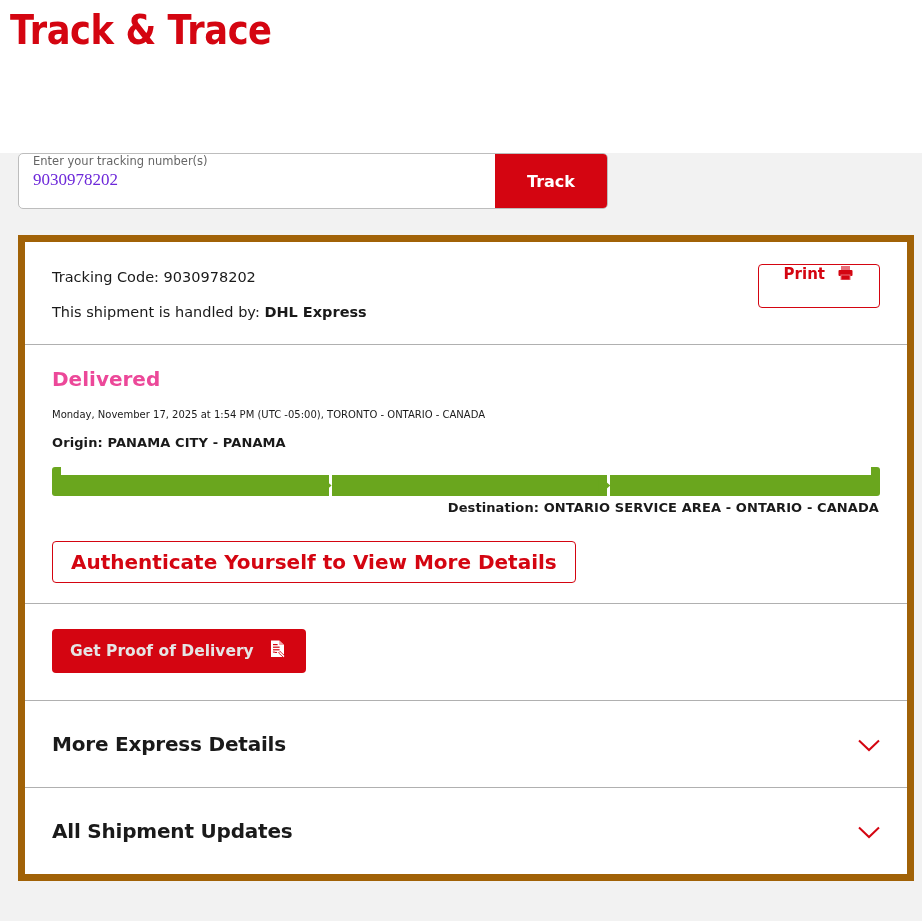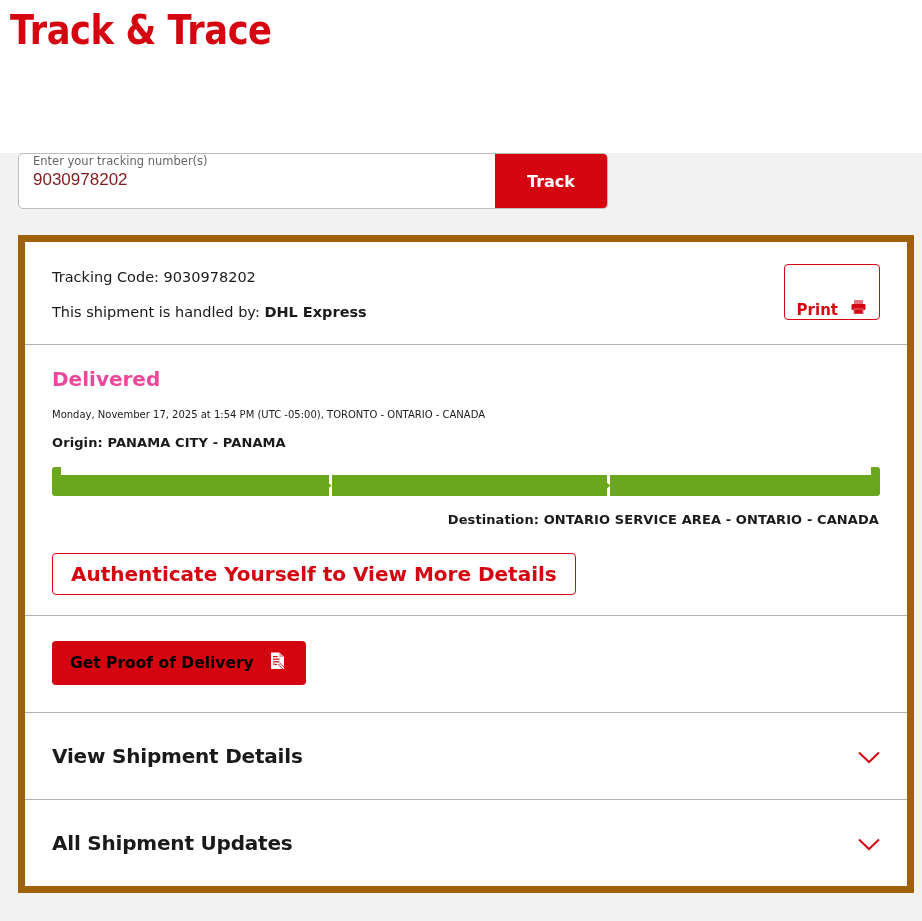--- a/index.html
+++ b/index.html
@@ -71,28 +71,28 @@
   .search-label {
     font-size: 11.5px;
     color: #666666;
     line-height: 14px;
     margin-bottom: 1px;
     font-family: "DejaVu Sans", sans-serif;
     white-space: nowrap;
   }
   .search-value {
     font-size: 17px;
-    color: #7f1d1d;
+    color: #6d28d9;
     line-height: 21px;
     border: none;
     outline: none;
     padding: 0;
     margin: 0;
     background: transparent;
-    font-family: Liberation Sans, sans-serif;
+    font-family: Liberation Serif, serif;
     width: 100%;
   }
   .track-btn {
     width: 112px;
     background: #D40511;
     color: #ffffff;
     border: none;
     font-size: 16px;
     font-weight: bold;
     font-family: "DejaVu Sans", sans-serif;
@@ -143,32 +143,32 @@
     color: #1a1a1a;
     line-height: 20px;
     font-family: "DejaVu Sans", sans-serif;
   }
   .handled-by b {
     font-weight: bold;
   }
 
   .print-btn {
     display: flex;
-    align-items: flex-end;
+    align-items: flex-start;
     justify-content: center;
     gap: 12px;
     border: 1px solid #D40511;
     border-radius: 4px;
     background: #ffffff;
     color: #D40511;
     font-size: 15px;
     font-weight: bold;
     font-family: "DejaVu Sans", sans-serif;
-    padding: 0 12px;
-    height: 56px;
+    padding: 0 25px;
+    height: 44px;
     min-width: 96px;
     cursor: pointer;
     box-sizing: border-box;
   }
 
   
   .status-title {
     font-size: 20px;
     font-weight: bold;
     color: #ec4899;
@@ -196,21 +196,21 @@
     font-family: "DejaVu Sans", sans-serif;
     letter-spacing: 0.1px;
     white-space: nowrap;
   }
   .origin-label {
     margin-bottom: 25px;
   }
   .destination-row {
     display: flex;
     justify-content: flex-end;
-    margin-top: 16px;
+    margin-top: 4px;
     padding-right: 1px;
     text-align: right;
   }
   .bar {
     position: relative;
     height: 21px;
     display: flex;
     width: 100%;
   }
   .bar-seg {
@@ -283,21 +283,21 @@
     box-sizing: border-box;
   }
   .solid-btn {
     display: inline-flex;
     align-items: center;
     justify-content: space-between;
     gap: 14px;
     border: none;
     border-radius: 4px;
     background: #D40511;
-    color: #000000;
+    color: #e5e5e5;
     font-size: 15.5px;
     font-weight: bold;
     font-family: "DejaVu Sans", sans-serif;
     padding: 0 18px;
     height: 44px;
     cursor: pointer;
     box-sizing: border-box;
   }
 
   
@@ -402,21 +402,21 @@
             <path d="M12 12.4l5 4.6-1.4 1.5-5-4.6z" fill="#ffffff" stroke="#D40511" stroke-width="0.8"></path>
             <path d="M5 13.2c1.4-1 2.6 1 4 0" stroke="#D40511" stroke-width="1.1" fill="none"></path>
           </svg>
         </span>
       </button>
     </div>
 
     <div class="card-divider"></div>
 
     <div class="accordion">
-      <span class="accordion-title">View Shipment Details</span>
+      <span class="accordion-title">More Express Details</span>
       <span class="chevron-down">
         <svg width="22" height="13" viewBox="0 0 22 13" aria-hidden="true">
           <path d="M1 1.5L11 11 21 1.5" stroke="#D40511" stroke-width="2" fill="none"></path>
         </svg>
       </span>
     </div>
 
     <div class="card-divider"></div>
 
     <div class="accordion">

